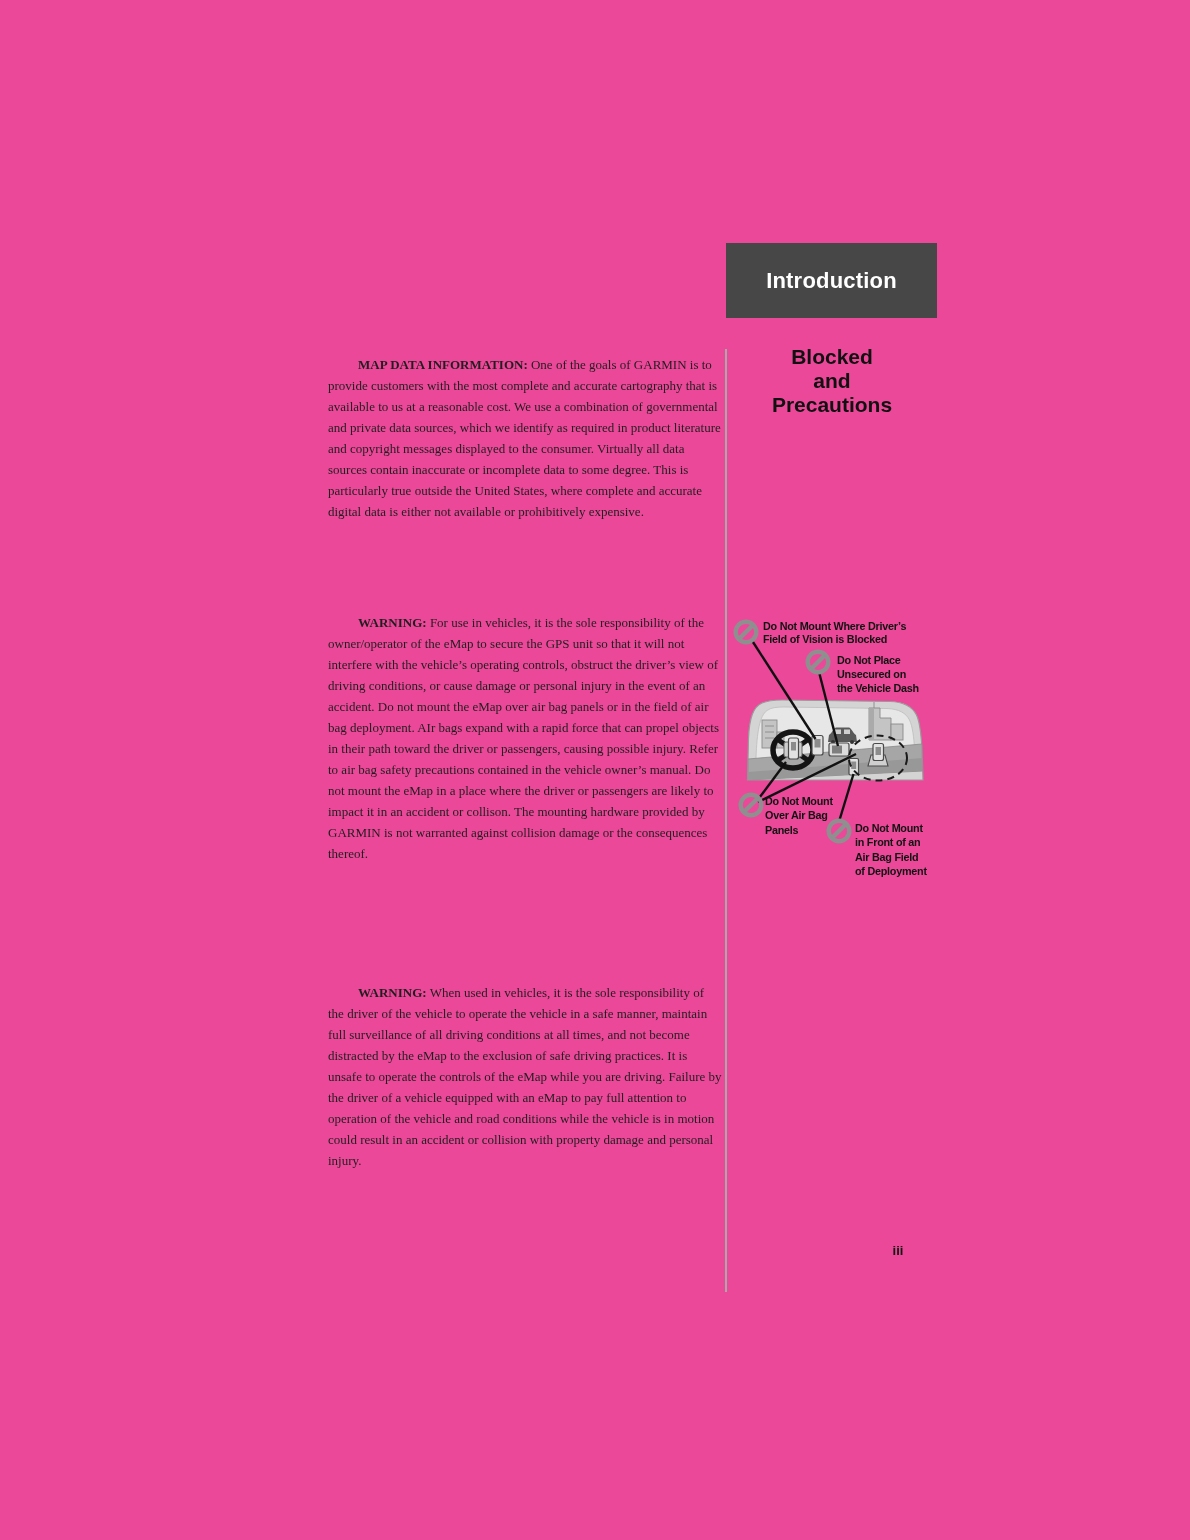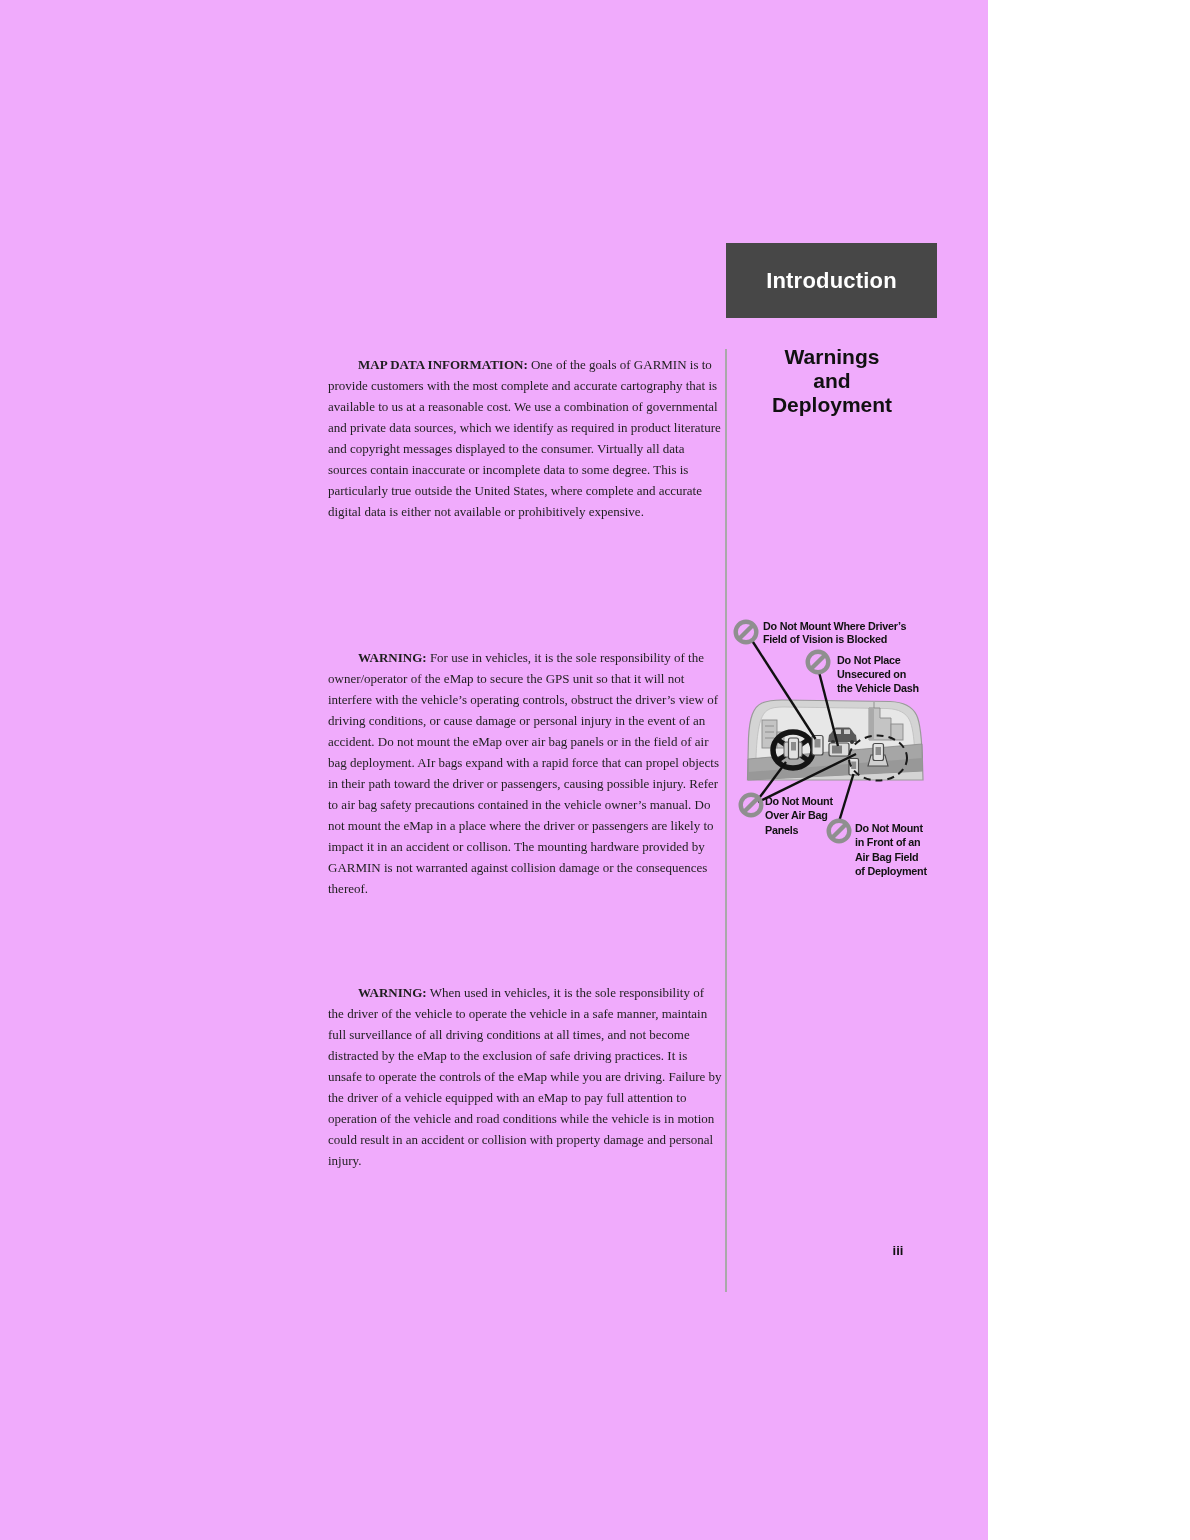--- a/index.html
+++ b/index.html
@@ -1,17 +1,17 @@
 <!DOCTYPE html>
 <html><head>
 <meta charset="utf-8">
 <style>
   html,body { margin:0; padding:0; background:#ffffff; }
   body { width:1190px; height:1540px; font-family:"Liberation Sans", sans-serif; }
-  .page { position:relative; width:988px; height:1540px; background:#f0abfc; overflow:hidden; }
+  .page { position:relative; width:1190px; height:1540px; background:#ec4899; overflow:hidden; }
 
   .intro-box {
     position:absolute; left:726px; top:243px; width:211px; height:75px;
     background:#474747; display:flex; align-items:center; justify-content:center;
   }
   .intro-box span { color:#ffffff; font-weight:bold; font-size:22px; letter-spacing:0.2px; }
 
   .divider { position:absolute; left:725px; top:349px; width:2px; height:943px; background:#a9a9a9; }
 
   .sidebar-title {
@@ -19,21 +19,21 @@
     font-weight:bold; font-size:21px; line-height:24px; color:#111111;
   }
 
   .para {
     position:absolute; left:322px; width:394px; margin:6px;
     font-family:Liberation Serif, serif; font-size:13px; line-height:21px;
     color:#1f1f1f; text-indent:30px; text-align:left;
   }
   .para .lead { font-weight:bold; }
   #p1 { top:348px; }
-  #p2 { top:641px; }
+  #p2 { top:606px; }
   #p3 { top:976px; }
 
   .diagram { position:absolute; left:722px; top:608px; width:225px; height:300px; }
   .dlabel { font-family:"Liberation Sans", sans-serif; font-weight:bold; font-size:10.8px;
             letter-spacing:-0.25px; fill:#111111; }
 
   .page-number {
     position:absolute; left:868px; top:1243px; width:60px; text-align:center;
     font-weight:bold; font-size:13px; color:#111111;
   }
@@ -43,23 +43,23 @@
 
 <div class="page">
 
   <div class="intro-box">
     <span>Introduction</span>
   </div>
 
   <div class="divider"></div>
 
   <div class="sidebar-title">
-    <div>Warnings</div>
+    <div>Blocked</div>
     <div>and</div>
-    <div>Deployment</div>
+    <div>Precautions</div>
   </div>
 
   <p class="para" id="p1"><b class="lead">MAP DATA INFORMATION:</b><span> One of the goals of GARMIN is to provide customers with the most complete and accurate cartography that is available to us at a reasonable cost. We use a combination of governmental and private data sources, which we identify as required in product literature and copyright messages displayed to the consumer. Virtually all data sources contain inaccurate or incomplete data to some degree. This is particularly true outside the United States, where complete and accurate digital data is either not available or prohibitively expensive.</span></p>
 
   <p class="para" id="p2"><b class="lead">WARNING:</b><span> For use in vehicles, it is the sole responsibility of the owner/operator of the eMap to secure the GPS unit so that it will not interfere with the vehicle’s operating controls, obstruct the driver’s view of driving conditions, or cause damage or personal injury in the event of an accident. Do not mount the eMap over air bag panels or in the field of air bag deployment. AIr bags expand with a rapid force that can propel objects in their path toward the driver or passengers, causing possible injury. Refer to air bag safety precautions contained in the vehicle owner’s manual. Do not mount the eMap in a place where the driver or passengers are likely to impact it in an accident or collison. The mounting hardware provided by GARMIN is not warranted against collision damage or the consequences thereof.</span></p>
 
   <p class="para" id="p3"><b class="lead">WARNING:</b><span> When used in vehicles, it is the sole responsibility of the driver of the vehicle to operate the vehicle in a safe manner, maintain full surveillance of all driving conditions at all times, and not become distracted by the eMap to the exclusion of safe driving practices. It is unsafe to operate the controls of the eMap while you are driving. Failure by the driver of a vehicle equipped with an eMap to pay full attention to operation of the vehicle and road conditions while the vehicle is in motion could result in an accident or collision with property damage and personal injury.</span></p>
 
   <svg class="diagram" viewBox="0 0 225 300">
 

